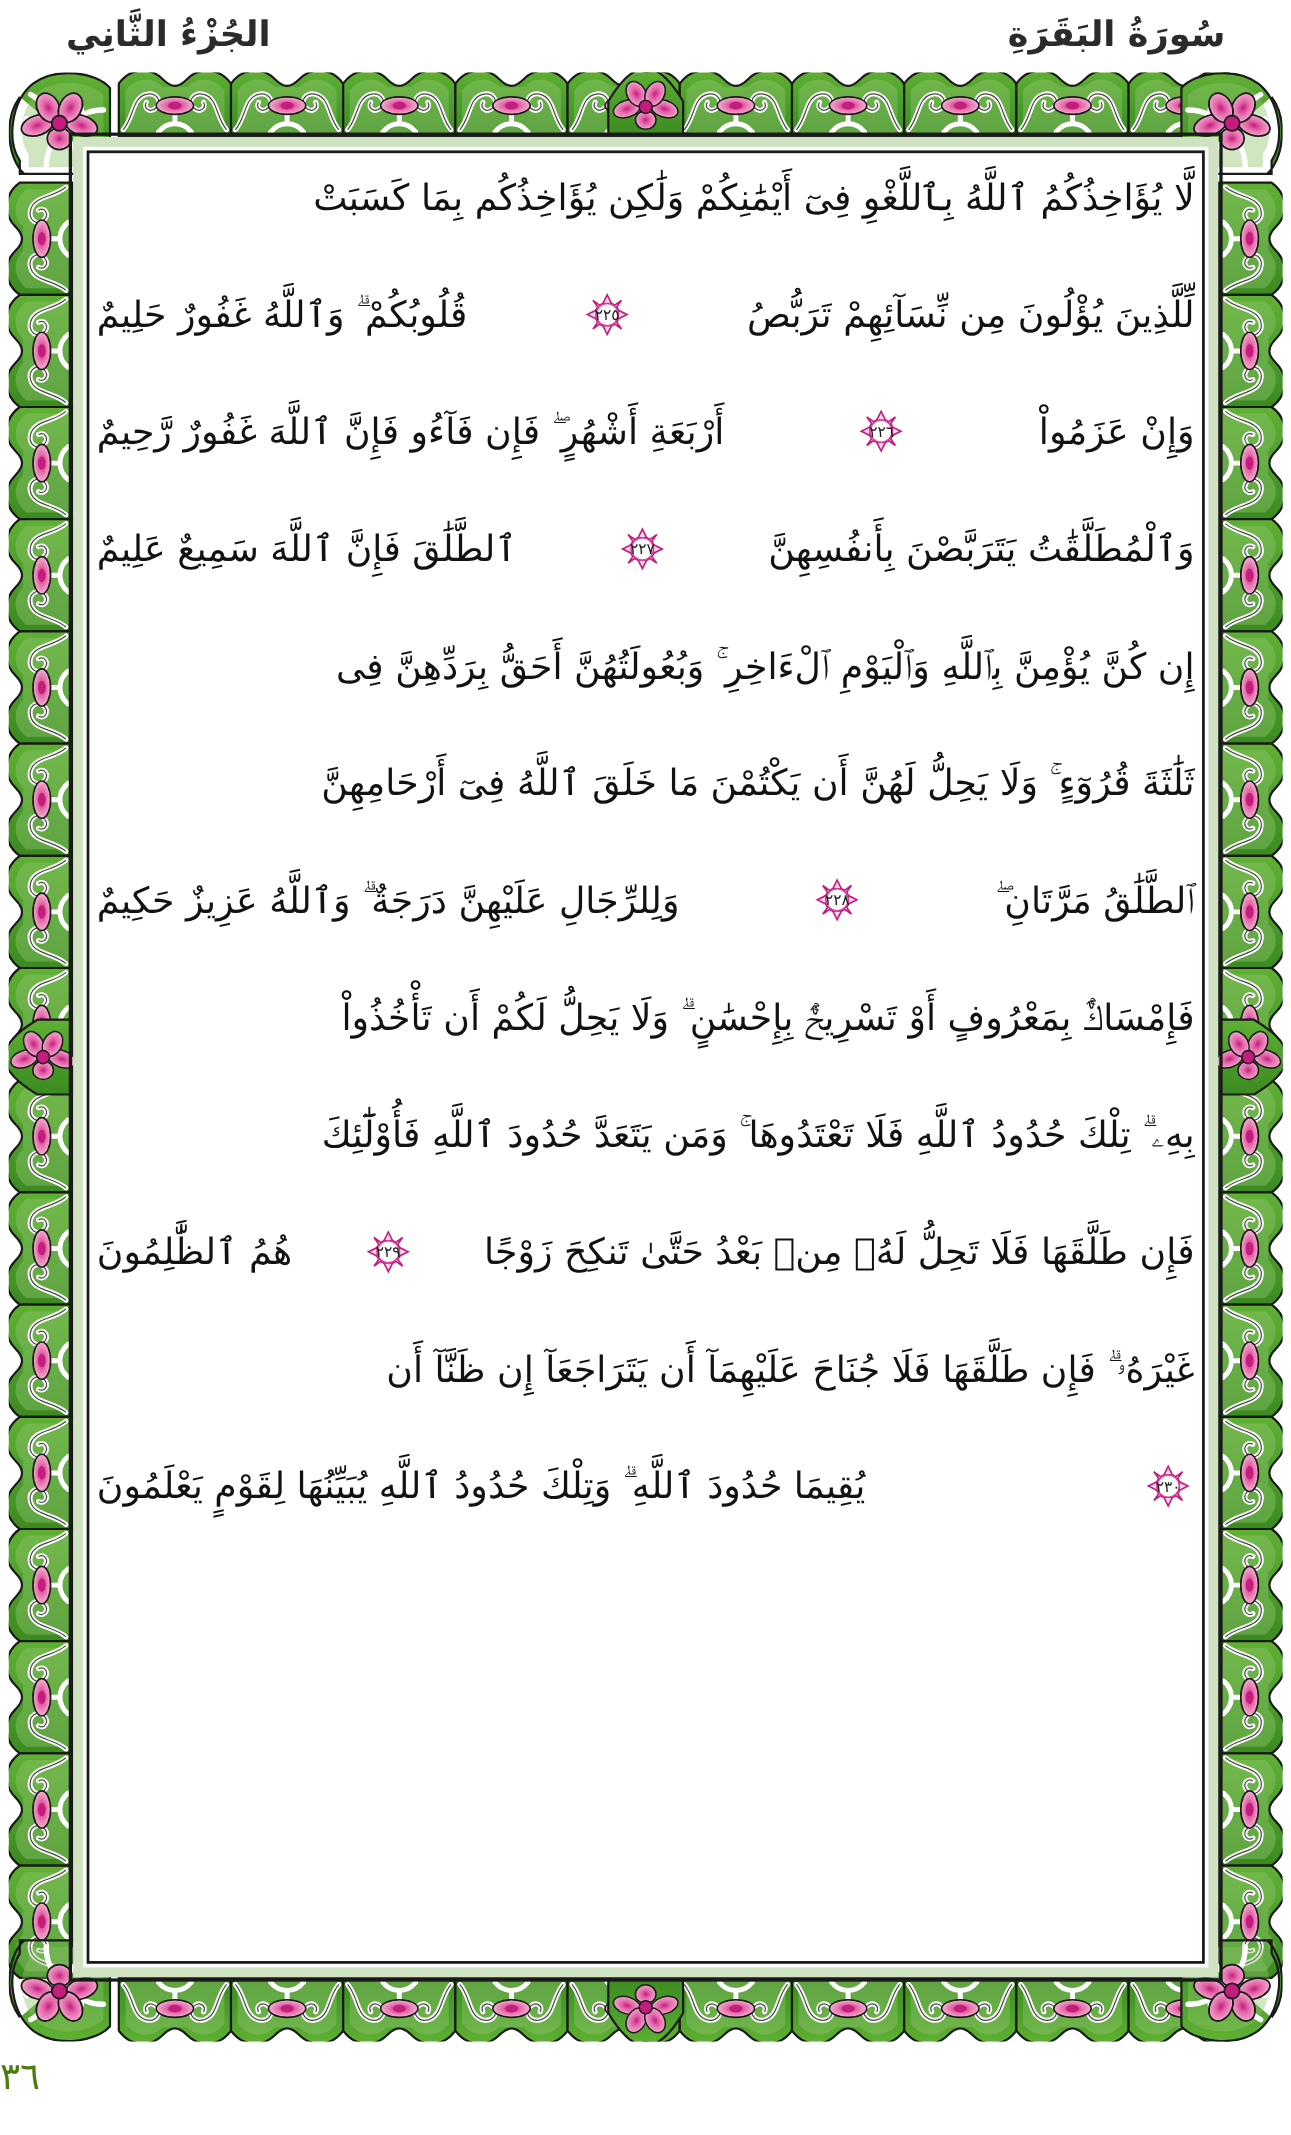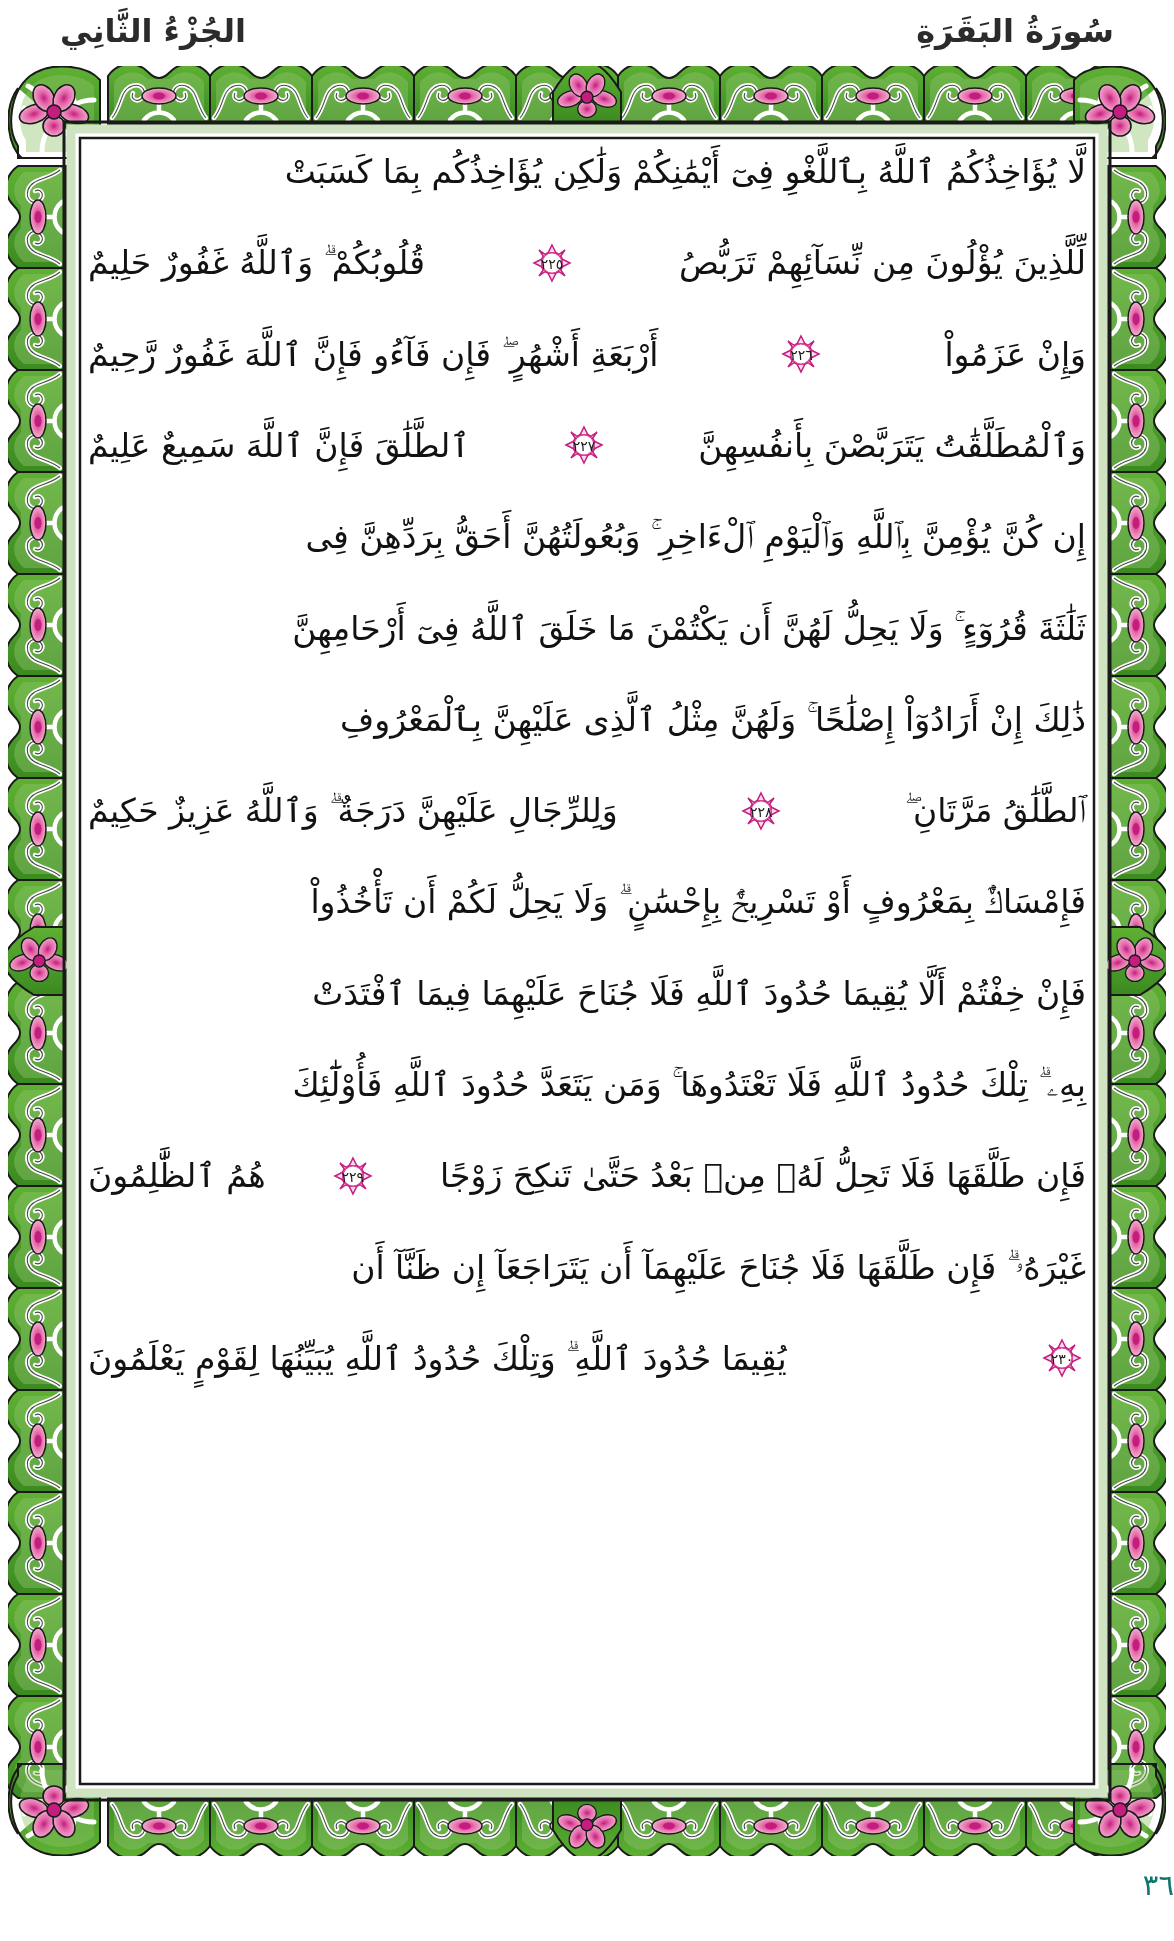--- a/index.html
+++ b/index.html
@@ -104,24 +104,24 @@
     color:#1a1a1a;
     line-height:1;
     letter-spacing:-0.5px;
   }
 
   
   .page-number{
     position:absolute;
     left:0;right:0;
     top:1868px;
-    text-align:right;
+    text-align:left;
     font-family:"DejaVu Sans","Liberation Sans",sans-serif;
-    font-size:29px;
-    color:#0f766e;
+    font-size:34px;
+    color:#4d7c0f;
     letter-spacing:2px;
   }
 </style>
 </head>
 <body>
 
 <div class="page">
 
   <div class="running-header">
     <div class="header-text header-left">سُورَةُ البَقَرَةِ</div>
@@ -413,23 +413,20 @@
     </div>
 
     <div class="ayah-line">
       <span class="w">إِن كُنَّ يُؤْمِنَّ بِٱللَّهِ وَٱلْيَوْمِ ٱلْءَاخِرِ ۚ وَبُعُولَتُهُنَّ أَحَقُّ بِرَدِّهِنَّ فِى</span>
     </div>
 
     <div class="ayah-line">
       <span class="w">ثَلَٰثَةَ قُرُوٓءٍ ۚ وَلَا يَحِلُّ لَهُنَّ أَن يَكْتُمْنَ مَا خَلَقَ ٱللَّهُ فِىٓ أَرْحَامِهِنَّ</span>
     </div>
 
-    <div class="ayah-line">
-      <span class="w">ذَٰلِكَ إِنْ أَرَادُوٓاْ إِصْلَٰحًا ۚ وَلَهُنَّ مِثْلُ ٱلَّذِى عَلَيْهِنَّ بِٱلْمَعْرُوفِ</span>
-    </div>
 
     <div class="ayah-line">
       <span class="w">ٱلطَّلَٰقُ مَرَّتَانِ ۖ</span>
       <span class="ayah-marker">
         <svg viewBox="0 0 42 42" xmlns="http://www.w3.org/2000/svg">
           <g stroke="#c41d7f" stroke-width="1.5" fill="#f9d9ea">
             <circle cx="21" cy="21" r="11"></circle>
             <path d="M21,3 L25,11 L17,11 Z"></path>
               <path d="M21,39 L25,31 L17,31 Z"></path>
             <path d="M3,21 L11,17 L11,25 Z"></path>
@@ -444,23 +441,20 @@
         <span class="num">٢٢٨</span>
       </span>
       <span class="w">وَلِلرِّجَالِ عَلَيْهِنَّ دَرَجَةٌ ۗ وَٱللَّهُ عَزِيزٌ حَكِيمٌ</span>
     </div>
 
     <div class="ayah-line">
       <span class="w">فَإِمْسَاكٌۢ بِمَعْرُوفٍ أَوْ تَسْرِيحٌۢ بِإِحْسَٰنٍ ۗ وَلَا يَحِلُّ لَكُمْ أَن تَأْخُذُواْ</span>
     </div>
 
 
-    <div class="ayah-line">
-      <span class="w">فَإِنْ خِفْتُمْ أَلَّا يُقِيمَا حُدُودَ ٱللَّهِ فَلَا جُنَاحَ عَلَيْهِمَا فِيمَا ٱفْتَدَتْ</span>
-    </div>
 
     <div class="ayah-line">
       <span class="w">بِهِۦ ۗ تِلْكَ حُدُودُ ٱللَّهِ فَلَا تَعْتَدُوهَا ۚ وَمَن يَتَعَدَّ حُدُودَ ٱللَّهِ فَأُوْلَٰٓئِكَ</span>
     </div>
 
     <div class="ayah-line">
       <span class="w">فَإِن طَلَّقَهَا فَلَا تَحِلُّ لَهُۥ مِنۢ بَعْدُ حَتَّىٰ تَنكِحَ زَوْجًا</span>
       <span class="ayah-marker">
         <svg viewBox="0 0 42 42" xmlns="http://www.w3.org/2000/svg">
           <g stroke="#c41d7f" stroke-width="1.5" fill="#f9d9ea">

